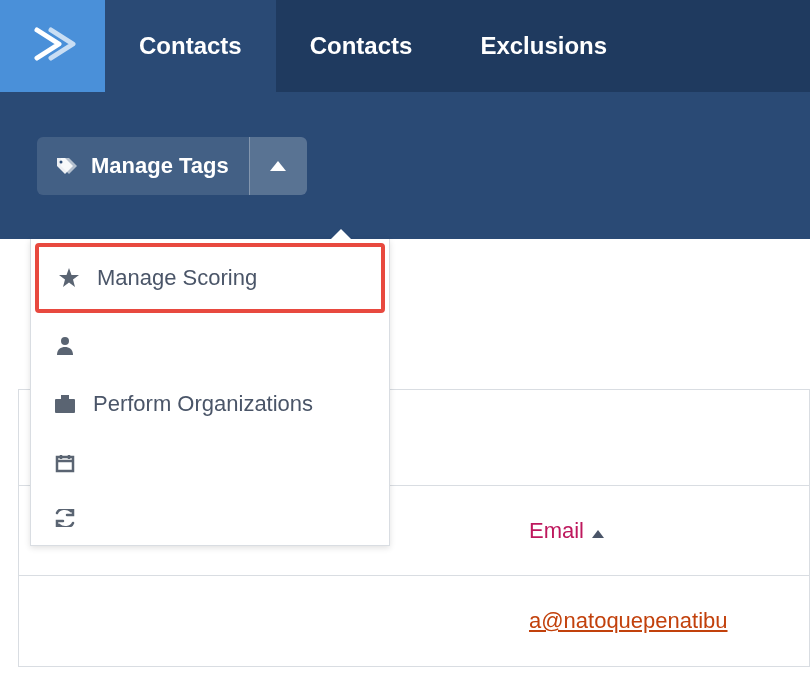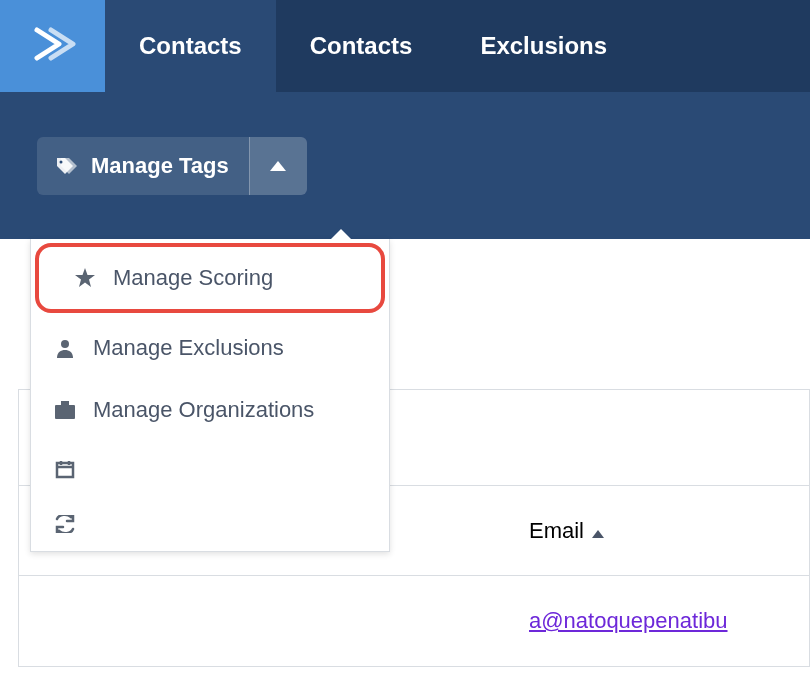--- a/index.html
+++ b/index.html
@@ -123,56 +123,56 @@
     .dropdown-item .dd-icon {
       width: 28px;
       margin-right: 14px;
       color: #6b7280;
       display: inline-flex;
       align-items: center;
       justify-content: center;
     }
     .dropdown-item.highlight {
       border: 4px solid #e8493f;
-      border-radius: 16px;
+      border-radius: 4px;
       margin: 4px;
-      padding: 18px 32px;
+      padding: 18px 16px;
     }
     .table-frame {
       position: absolute;
       top: 150px;
       left: 18px;
       right: 0;
       border: 1px solid #d9dde2;
     }
     .table-header {
       height: 96px;
       border-bottom: 1px solid #d9dde2;
       background: #fff;
     }
     .table-row-head {
       display: flex;
       align-items: center;
       height: 90px;
       border-bottom: 1px solid #d9dde2;
-      color: #000000;
+      color: #be185d;
       font-size: 22px;
       padding-left: 510px;
     }
     .sort-caret {
       margin-left: 8px;
     }
     .table-row {
       display: flex;
       align-items: center;
       height: 90px;
       padding-left: 510px;
     }
     .email-link {
-      color: #6d28d9;
+      color: #c2410c;
       text-decoration: underline;
       font-size: 22px;
     }
   </style>
 </head>
 <body>
 
 <div class="top-nav">
   <div class="logo-box">
     <span>
@@ -237,30 +237,29 @@
       </span>
       <span>Manage Scoring</span>
     </div>
     <div class="dropdown-item">
       <span class="dd-icon">
         <svg width="20" height="20" viewBox="0 0 20 20" fill="#5a6472">
             <circle cx="10" cy="6" r="4"></circle>
             <path d="M2 20 C2 14 6 12 10 12 C14 12 18 14 18 20 Z"></path>
           </svg>
       </span>
-      <span>Manage Exclusions</span>
     </div>
     <div class="dropdown-item">
       <span class="dd-icon">
         <svg width="20" height="18" viewBox="0 0 20 18" fill="#5a6472">
             <rect x="6" y="0" width="8" height="4"></rect>
             <rect x="0" y="4" width="20" height="14" rx="1"></rect>
           </svg>
       </span>
-      <span>Manage Organizations</span>
+      <span>Perform Organizations</span>
     </div>
     <div class="dropdown-item">
       <span class="dd-icon">
         <svg width="20" height="20" viewBox="0 0 20 20" fill="none" stroke="#5a6472" stroke-width="2.5">
             <rect x="2" y="4" width="16" height="14"></rect>
             <line x1="2" y1="8" x2="18" y2="8"></line>
             <line x1="6" y1="2" x2="6" y2="6"></line>
             <line x1="14" y1="2" x2="14" y2="6"></line>
           </svg>
       </span>

